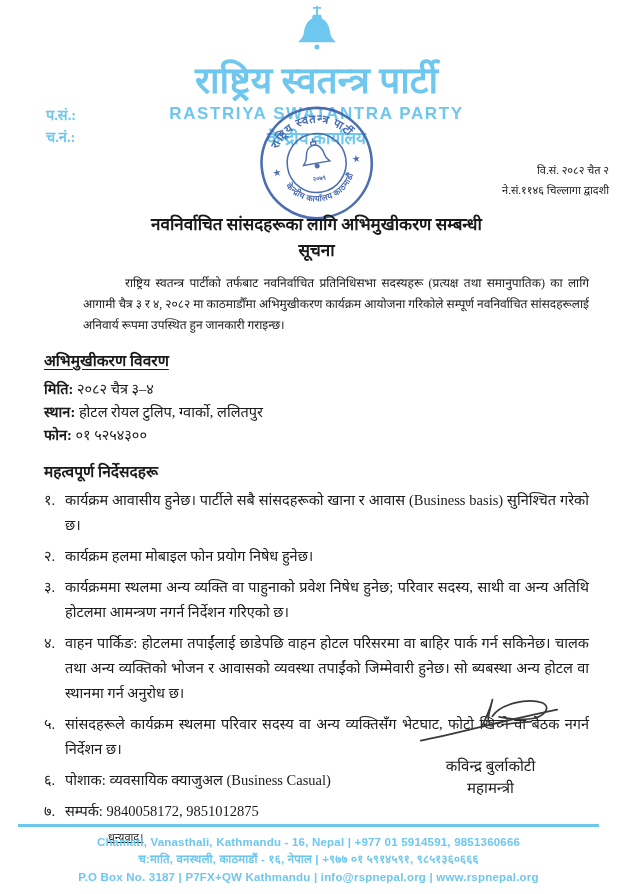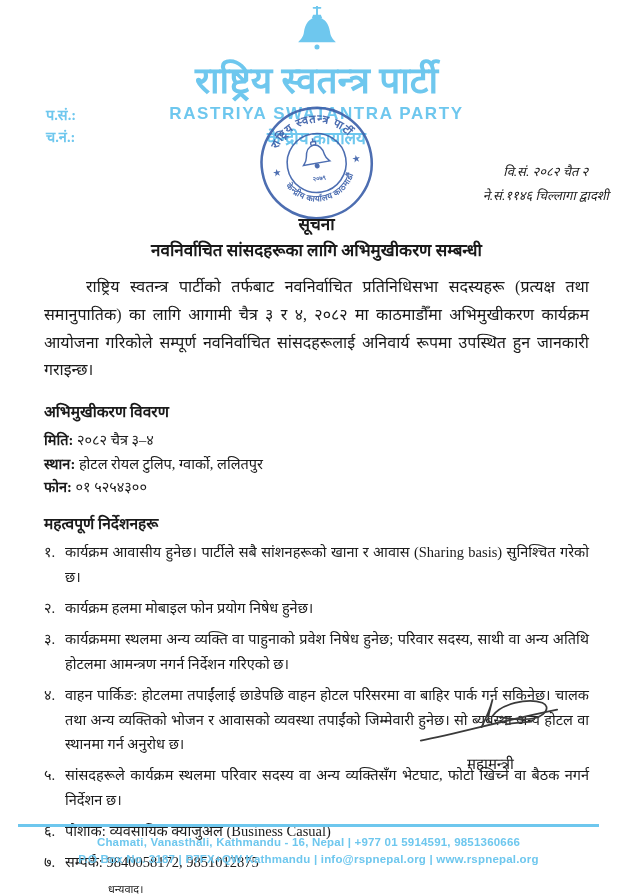--- a/index.html
+++ b/index.html
@@ -15,27 +15,27 @@
   }
   
   .header{position:absolute;top:0;left:0;right:0;text-align:center;}
   .bell-wrap{margin-top:6px;height:56px;}
   .party-name{font-size:37px;font-weight:bold;color:var(--blue);line-height:1.05;margin-top:0px;}
   .party-en{font-size:17px;font-weight:bold;letter-spacing:1.6px;color:var(--blue);margin-top:3px;
             font-family:"Liberation Sans","DejaVu Sans",sans-serif;}
   .office{font-size:17px;font-weight:bold;color:var(--blue);margin-top:2px;}
   .stamp-wrap{position:absolute;left:50%;top:104px;transform:translateX(-50%) rotate(-10deg);opacity:.92;}
   .ref-block{position:absolute;left:46px;top:104px;color:var(--blue);font-size:14.5px;line-height:1.55;font-weight:bold;}
-  .date-block{position:absolute;right:24px;top:160px;text-align:center;font-size:13px;line-height:1.85;font-style:italic;}
+  .date-block{position:absolute;right:24px;top:160px;text-align:right;font-size:11px;line-height:1.85;}
   
   .main{position:absolute;top:212px;left:44px;right:44px;}
   .subject{text-align:center;font-weight:bold;font-size:17px;line-height:1.5;}
-  .intro{margin-top:10px;text-indent:42px;text-align:justify;font-size:16px;line-height:1.74;}
+  .intro{margin-top:10px;text-indent:42px;text-align:justify;font-size:12px;line-height:1.74;margin-left:39px;}
   .sec-heading{margin-top:13px;font-weight:bold;font-size:15.5px;}
-  .u{text-underline-offset:3px;}
+  .u{text-decoration:underline;text-underline-offset:3px;}
   .details{margin-top:7px;font-size:14.5px;line-height:1.6;}
   .details .row b{font-weight:bold;}
   .instr-list{margin-top:6px;}
   .instr{display:flex;margin:6px 0;font-size:14.5px;line-height:1.72;}
   .instr .num{flex:0 0 21px;}
   .instr .txt{flex:1;text-align:justify;}
   .thanks{margin-top:4px;margin-left:64px;font-size:11px;text-decoration:underline;}
   
   .sign-block{position:absolute;right:40px;top:692px;width:205px;text-align:center;font-size:15px;line-height:1.5;}
   .sign-name{margin-top:2px;}
@@ -100,38 +100,38 @@
     <div>च.नं.:</div>
   </div>
 
   <div class="date-block">
     <div>वि.सं. २०८२ चैत २</div>
     <div>ने.सं.११४६ चिल्लागा द्वादशी</div>
   </div>
 
   <div class="main">
     <div class="subject">
+      <div>नवनिर्वाचित सांसदहरूका लागि अभिमुखीकरण सम्बन्धी</div>
       <div>सूचना</div>
-      <div>नवनिर्वाचित सांसदहरूका लागि अभिमुखीकरण सम्बन्धी</div>
     </div>
 
     <p class="intro">राष्ट्रिय स्वतन्त्र पार्टीको तर्फबाट नवनिर्वाचित प्रतिनिधिसभा सदस्यहरू (प्रत्यक्ष तथा समानुपातिक) का लागि आगामी चैत्र ३ र ४, २०८२ मा काठमाडौँमा अभिमुखीकरण कार्यक्रम आयोजना गरिकोले सम्पूर्ण नवनिर्वाचित सांसदहरूलाई अनिवार्य रूपमा उपस्थित हुन जानकारी गराइन्छ।</p>
 
     <div class="sec-heading"><span class="u">अभिमुखीकरण विवरण</span></div>
     <div class="details">
       <div class="row"><b>मिति:</b><span> २०८२ चैत्र ३–४</span></div>
       <div class="row"><b>स्थान:</b><span> होटल रोयल टुलिप, ग्वार्को, ललितपुर</span></div>
       <div class="row"><b>फोन:</b><span> ०१ ५२५४३००</span></div>
     </div>
 
-    <div class="sec-heading">महत्वपूर्ण निर्देशनहरू</div>
+    <div class="sec-heading">महत्वपूर्ण निर्देसदहरू</div>
     <div class="instr-list">
       <div class="instr">
           <span class="num">१.</span>
-          <span class="txt">कार्यक्रम आवासीय हुनेछ। पार्टीले सबै सांशनहरूको खाना र आवास (Sharing basis) सुनिश्चित गरेको छ।</span>
+          <span class="txt">कार्यक्रम आवासीय हुनेछ। पार्टीले सबै सांसदहरूको खाना र आवास (Business basis) सुनिश्चित गरेको छ।</span>
         </div>
       <div class="instr">
           <span class="num">२.</span>
           <span class="txt">कार्यक्रम हलमा मोबाइल फोन प्रयोग निषेध हुनेछ।</span>
         </div>
       <div class="instr">
           <span class="num">३.</span>
           <span class="txt">कार्यक्रममा स्थलमा अन्य व्यक्ति वा पाहुनाको प्रवेश निषेध हुनेछ; परिवार सदस्य, साथी वा अन्य अतिथि होटलमा आमन्त्रण नगर्न निर्देशन गरिएको छ।</span>
         </div>
       <div class="instr">
@@ -157,24 +157,26 @@
 
   <div class="sign-block">
     <svg width="150" height="54" viewBox="0 0 110 40" aria-hidden="true">
       <g stroke="#3a3a3a" stroke-width="1.3" fill="none" stroke-linecap="round">
         <path d="M3 36 C 30 31, 60 22, 104 13"></path>
         <path d="M48 26 C 52 18, 55 10, 56 6 C 56.5 4, 55 10, 53.5 16 C 52.6 20, 52.8 23, 54 22"></path>
         <path d="M56 18 C 62 9, 82 4, 93 8 C 100 11, 95 19, 83 20 C 74 20.8, 66 19.5, 61 18.5"></path>
         <path d="M66 24 C 72 23, 79 22.5, 85 22"></path>
       </g>
     </svg>
+    <div class="sign-name">कविन्द्र बुर्लाकोटी</div>
     <div>महामन्त्री</div>
   </div>
 
   <div class="footer">
     <div class="footer-rule"></div>
     <div class="footer-lines">
       <div>Chamati, Vanasthali, Kathmandu - 16, Nepal  |  +977 01 5914591, 9851360666</div>
+      <div>च:माति, वनस्थली, काठमाडौं - १६, नेपाल  |  +९७७ ०१ ५९१४५९१, ९८५१३६०६६६</div>
       <div>P.O Box No. 3187  |  P7FX+QW Kathmandu  |  info@rspnepal.org  |  www.rspnepal.org</div>
     </div>
   </div>
 
 </div>
 
 </body></html>

